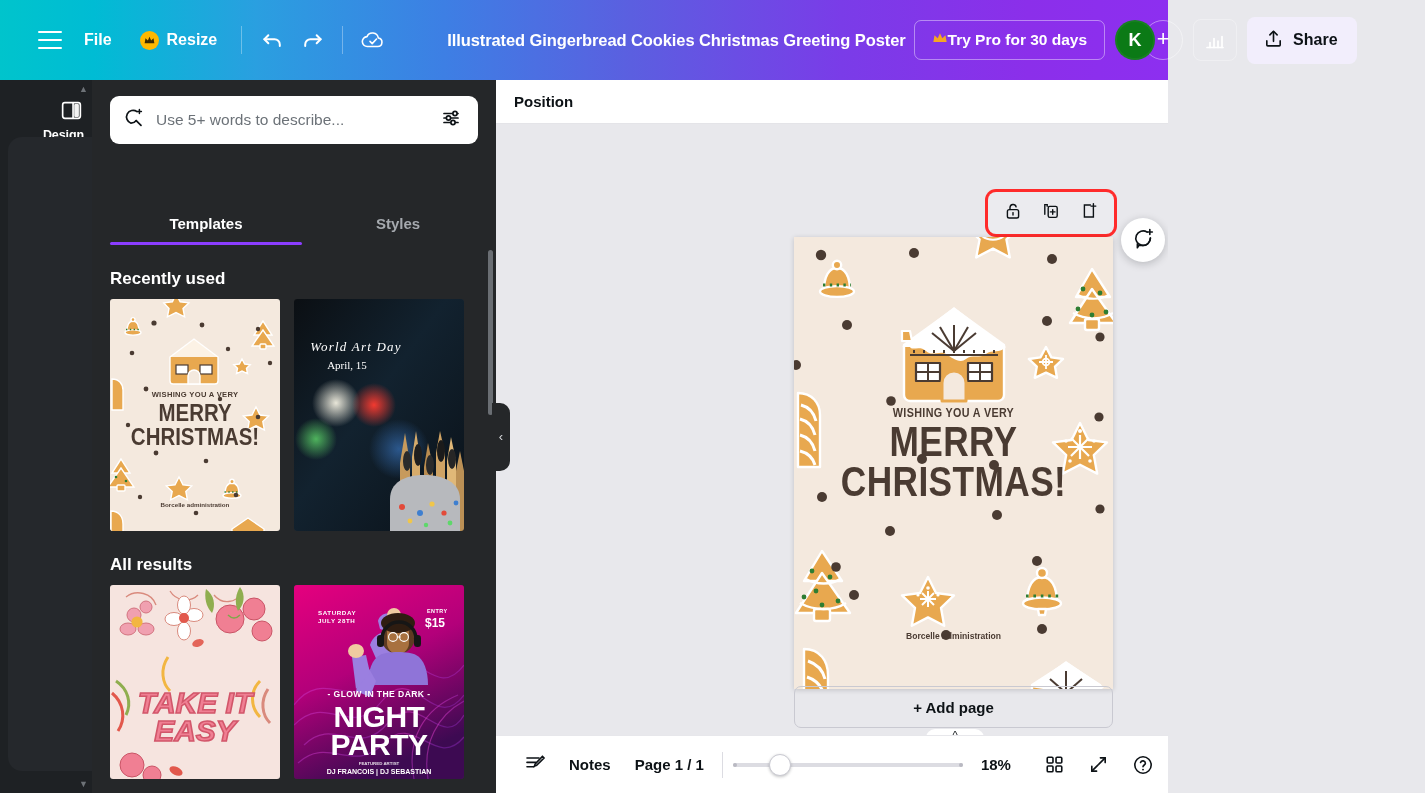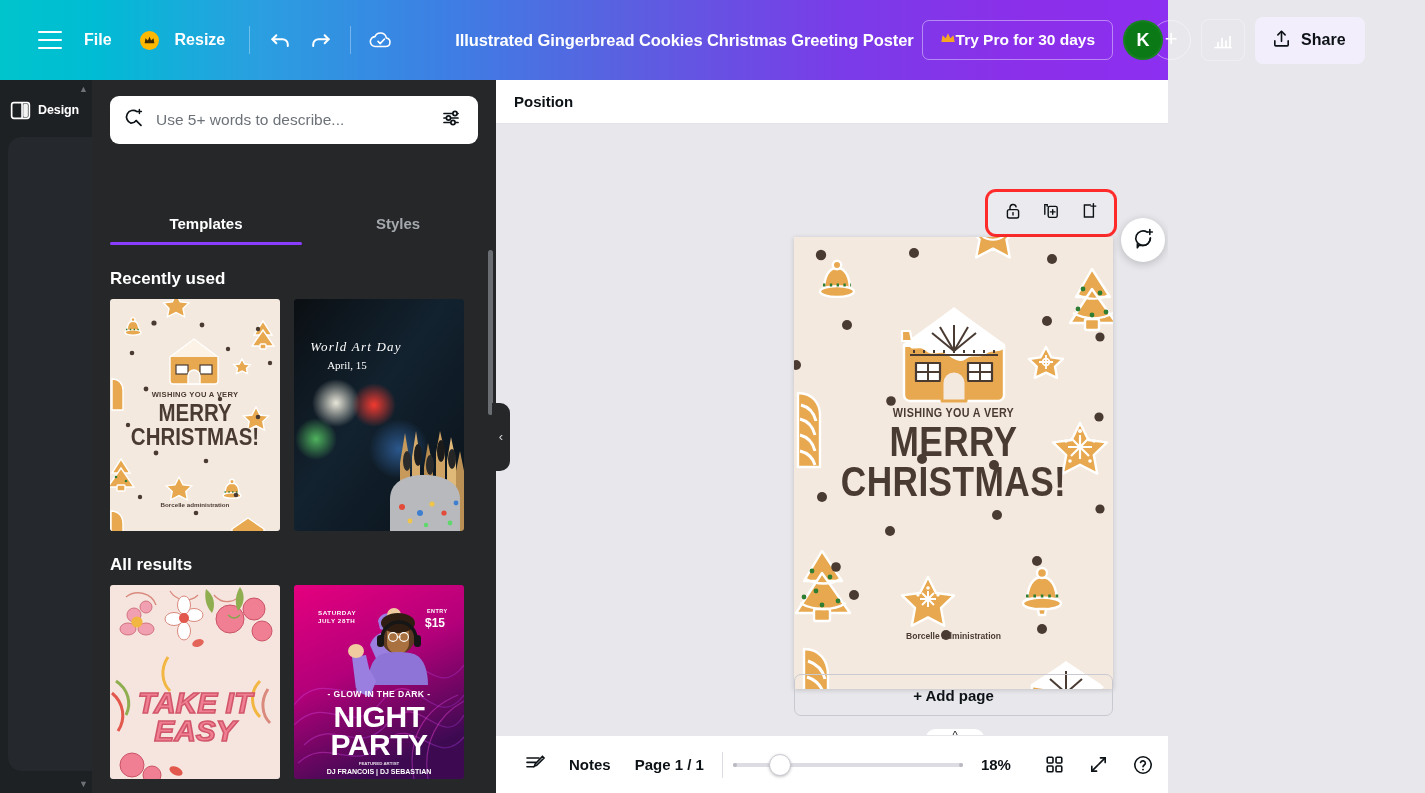--- a/index.html
+++ b/index.html
@@ -26,21 +26,21 @@
     border-radius: 6px; color: #fff; cursor: pointer;
     background: transparent; border: none;
   }
   .hamburger { width: 24px; height: 18px; display: flex; flex-direction: column; justify-content: space-between; }
   .hamburger i { display: block; height: 2px; background: #fff; border-radius: 2px; }
   .menu-text {
     color: #fff; font-size: 16px; font-weight: bold;
     padding: 9px 14px; border-radius: 6px; cursor: pointer;
     white-space: nowrap;
   }
-  .resize-btn { display: flex; align-items: center; gap: 16px; }
+  .resize-btn { display: flex; align-items: center; gap: 8px; }
   .crown {
     width: 19px; height: 19px; border-radius: 50%;
     background: #ffb800; display: inline-flex;
     align-items: center; justify-content: center; flex: 0 0 19px;
   }
   .crown svg { width: 13px; height: 13px; }
   .divider-v { width: 1px; height: 28px; background: rgba(255,255,255,.33); margin: 0 10px; }
   .doc-title {
     color: #fff; font-size: 16.5px; font-weight: bold;
     margin-left: 46px; white-space: nowrap; letter-spacing: -.1px;
@@ -93,21 +93,21 @@
     background: #1e2124; position: relative;
     display: flex; flex-direction: column; align-items: center;
     padding-top: 8px;
   }
   .rail-inner {
     width: 92px; display: flex; flex-direction: column; align-items: center;
   }
   .rail-item {
     width: 76px; padding: 9px 0 7px; margin-bottom: 4px;
     border-radius: 9px; cursor: pointer;
-    display: flex; align-items: center; gap: 5px;
+    display: flex; flex-direction: column; align-items: flex-end; gap: 5px;
     color: #c6c9ce;
   }
   .rail-item.active { color: #fff; }
   .rail-item .ri-ico { height: 26px; display: flex; align-items: center; justify-content: center; }
   .rail-item .ri-lab { font-size: 12.5px; font-weight: bold; letter-spacing: -.1px; }
   .rail-panel-bg {
     position: absolute; left: 8px; top: 57px; width: 84px; bottom: 22px;
     background: #25282c; border-radius: 14px 0 0 14px; z-index: 0;
   }
   .rail-scroll-top, .rail-scroll-bot {
@@ -243,21 +243,21 @@
   .pt-xmas {
     font-size: 43px; font-weight: bold; line-height: .97;
     transform: scaleX(.82); letter-spacing: .5px;
   }
   .poster-footer {
     position: absolute; left: 0; right: 0; top: 393px;
     text-align: center; font-size: 9.5px; font-weight: bold;
     color: #4a3b32; transform: scaleX(.9);
   }
   .addpage-row {
-    position: absolute; left: 298px; top: 550px; width: 319px;
+    position: absolute; left: 298px; top: 562px; width: 319px;
   }
   .addpage-btn {
     width: 100%; height: 42px;
     border: 1px solid #c9c9d1; border-radius: 7px;
     background: transparent; color: #0d1216;
     font-size: 15px; font-weight: bold; cursor: pointer;
     font-family: "Liberation Sans", sans-serif;
   }
   .magic-btn {
     position: absolute; left: 842px; top: 555px;

